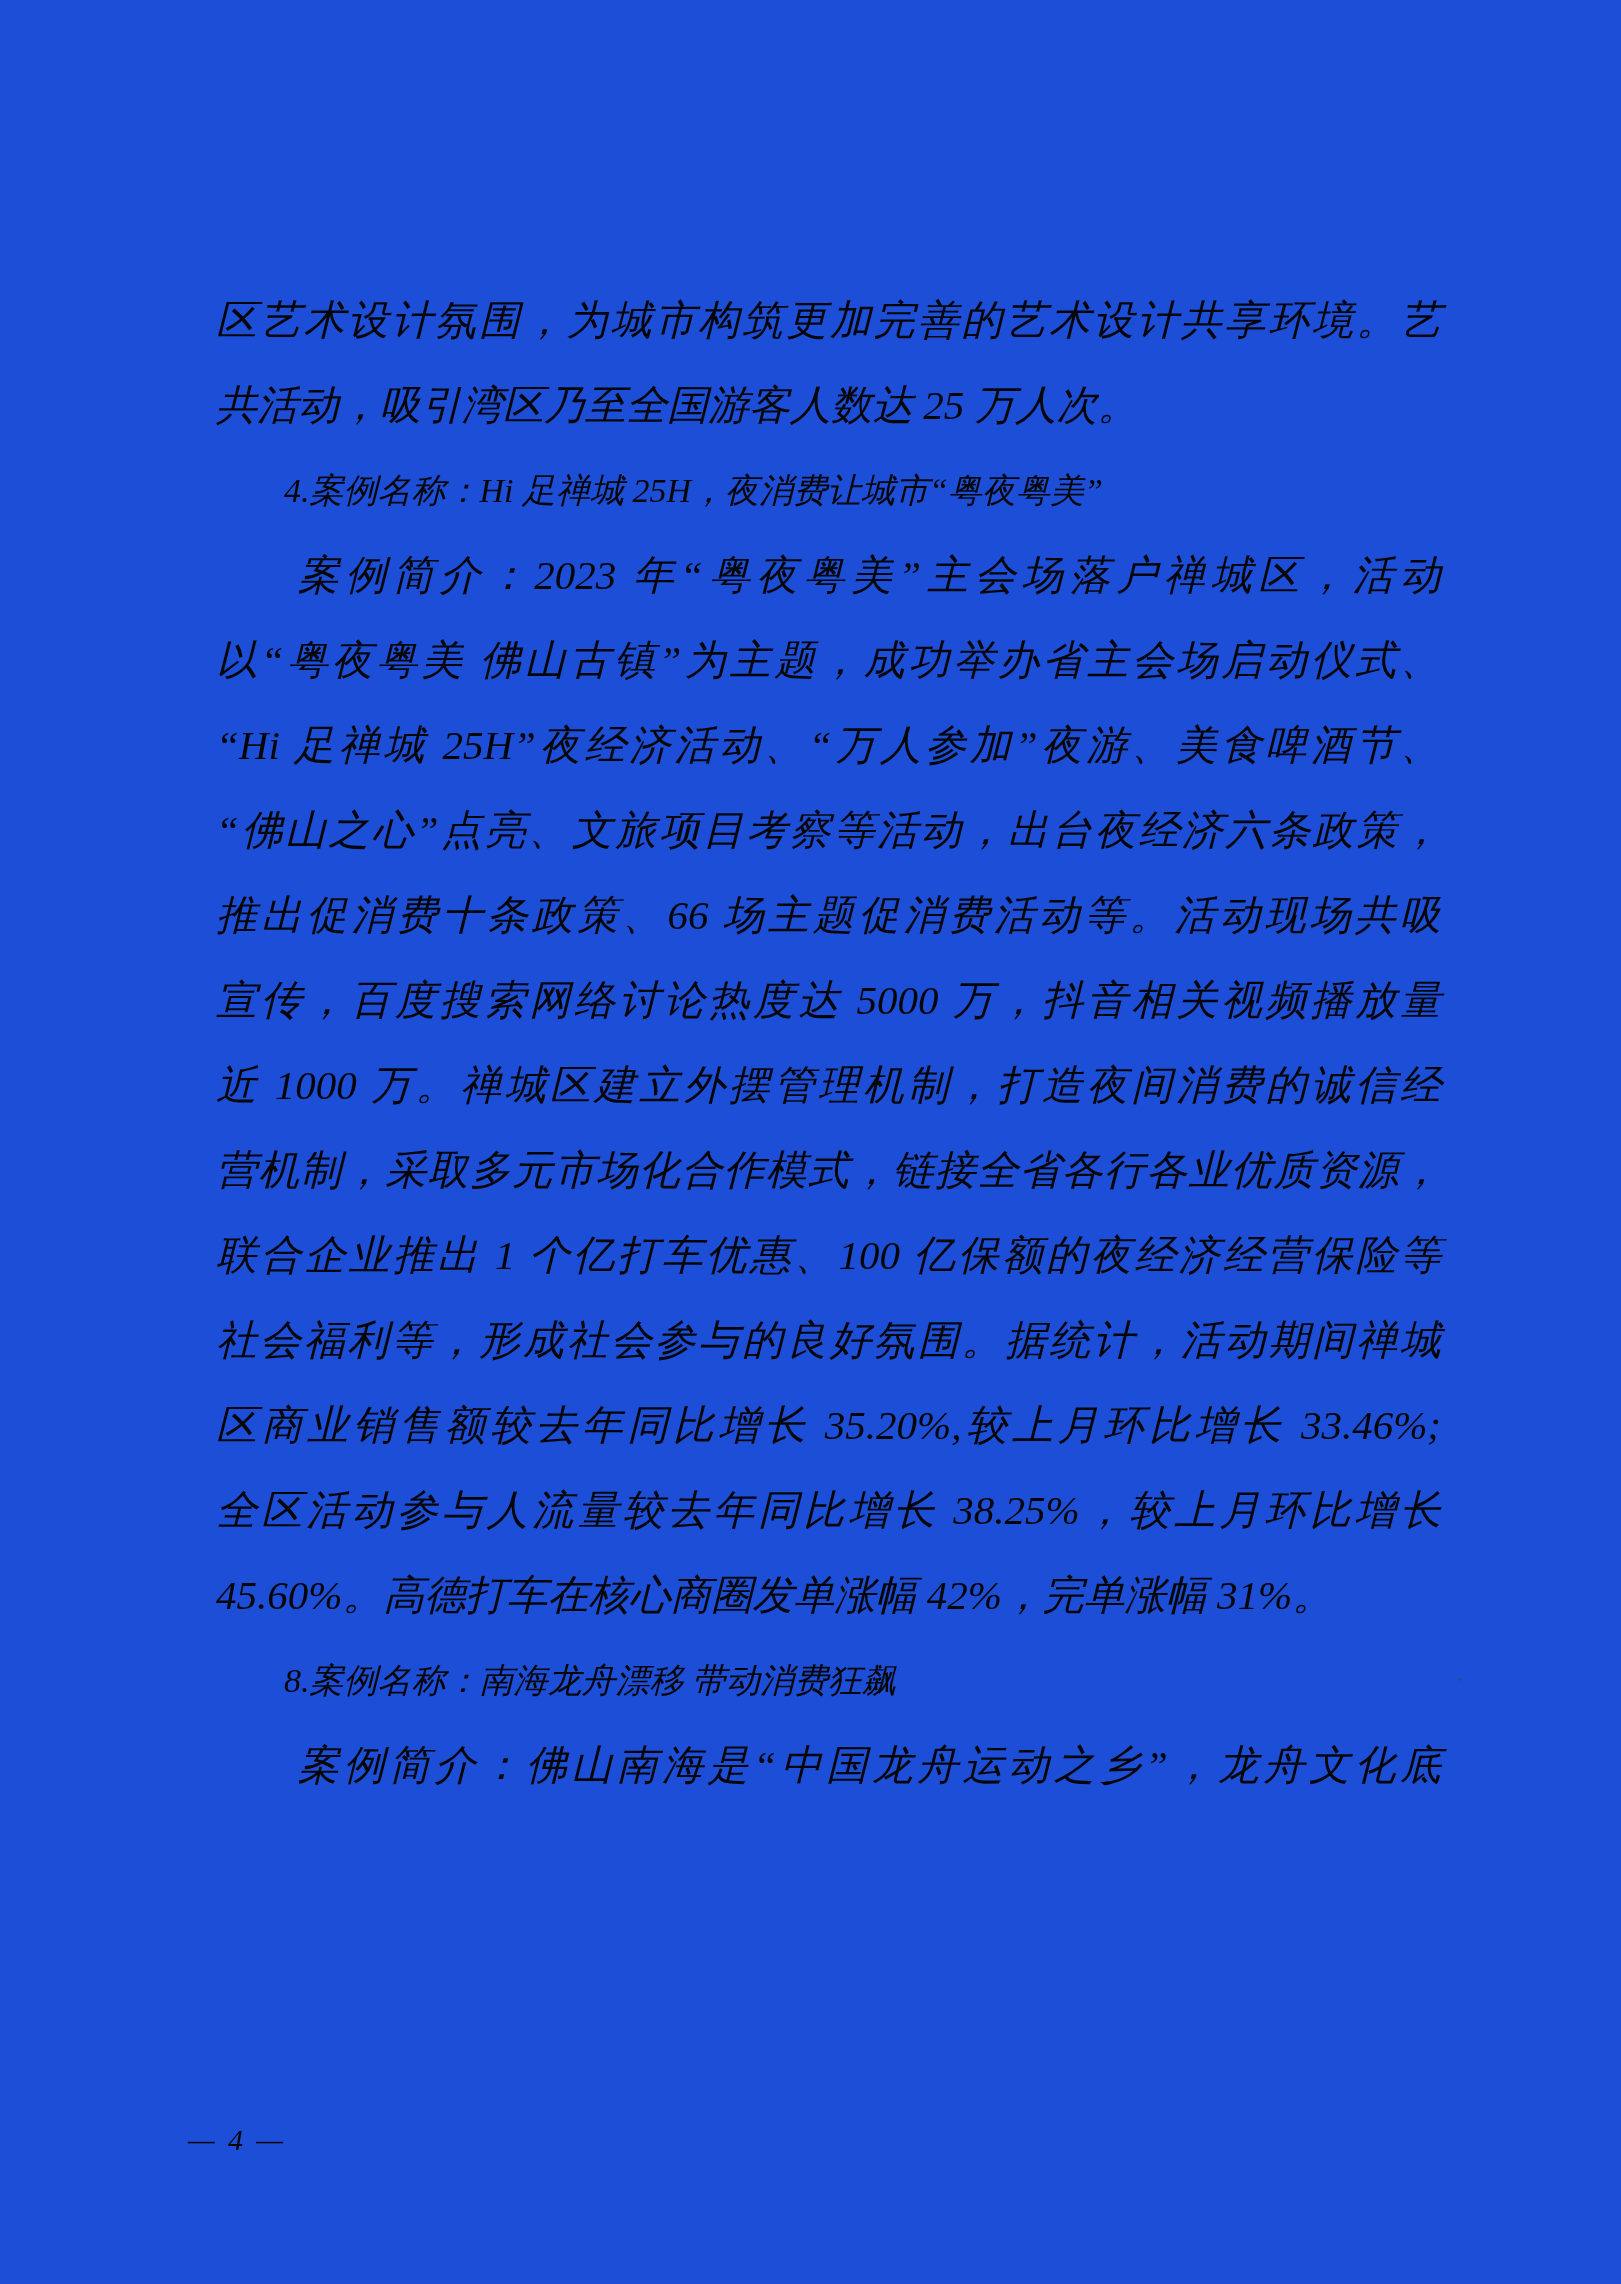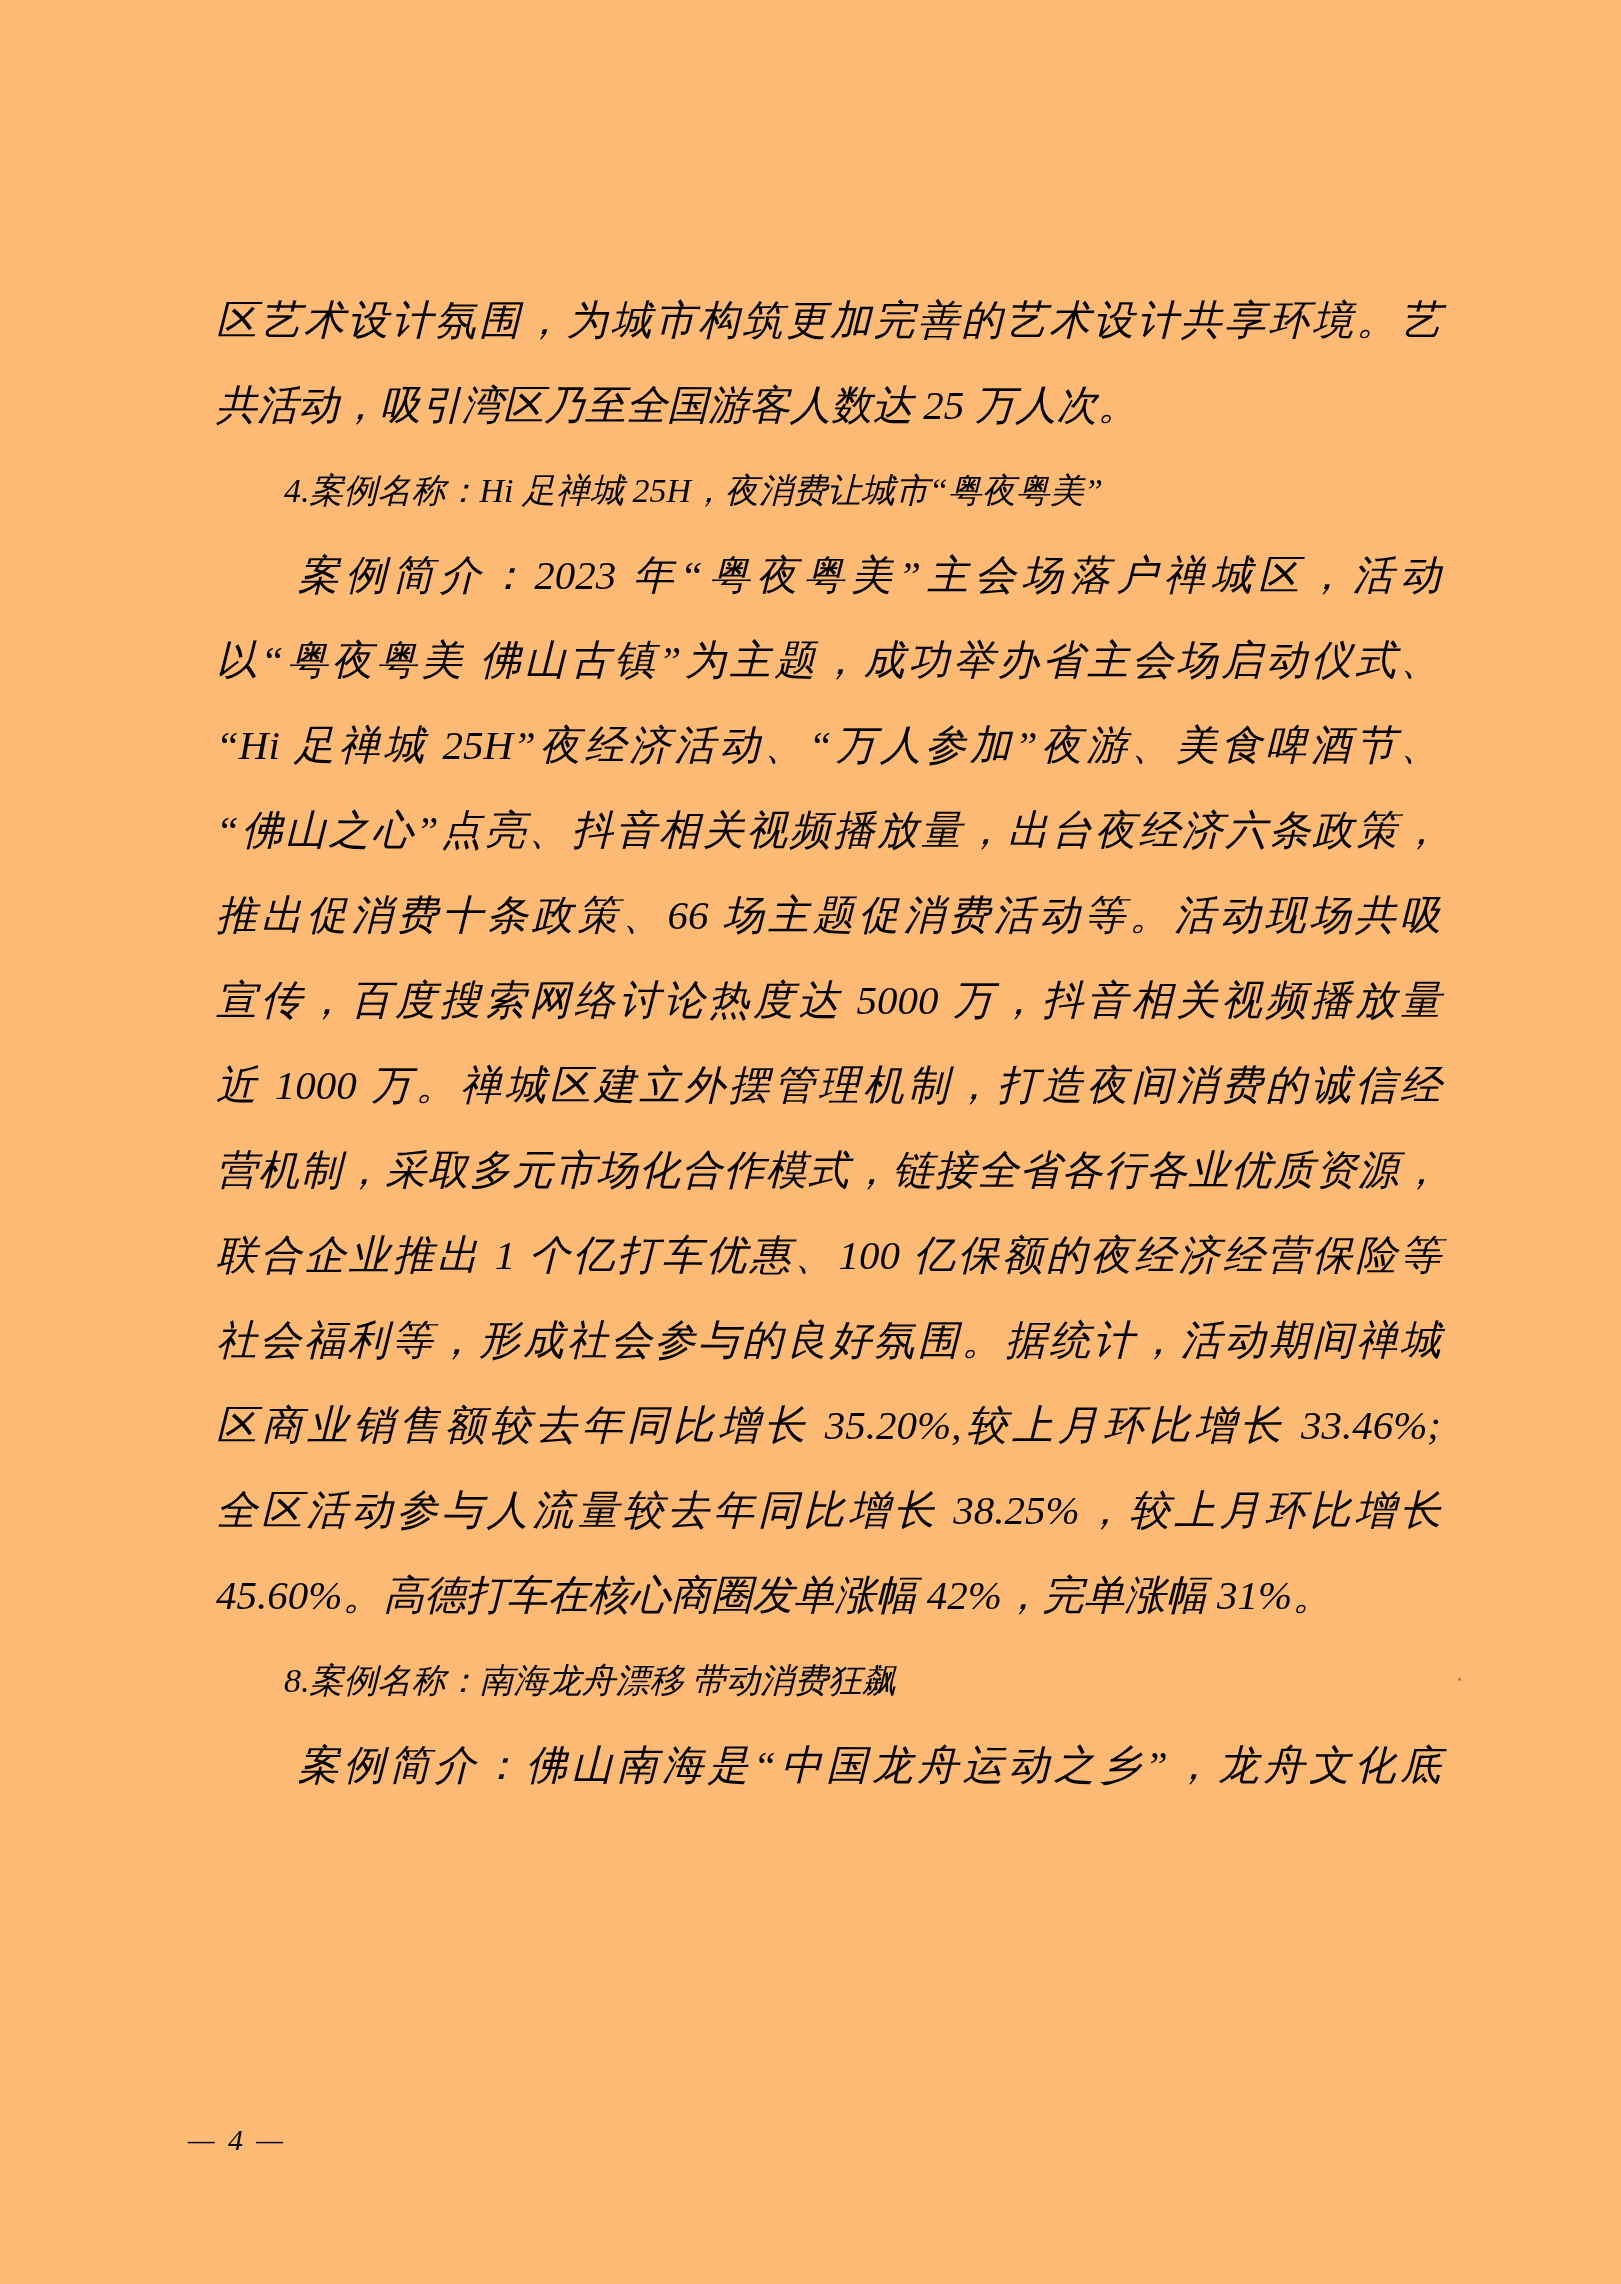--- a/index.html
+++ b/index.html
@@ -1,20 +1,20 @@
 <!DOCTYPE html>
 <html style="font-size:7.8px"><head>
 <meta charset="utf-8">
 <style>
   html,body{margin:0;padding:0;background:#e8e8e8;}
   .page{
     position:relative;
     width:1621px;
     height:2284px;
-    background:#fdba74;
+    background:#1d4ed8;
     overflow:hidden;
     font-family:"Liberation Serif", serif;
     color:#000;
   }
   .doc{
     position:absolute;
     left:216px;
     top:278px;
     width:1225px;
     font-style:italic; 
@@ -56,21 +56,21 @@
 
 <div class="page">
 
   <main class="doc">
     <div class="line j">区艺术设计氛围，为城市构筑更加完善的艺术设计共享环境。艺</div>
     <div class="line">共活动，吸引湾区乃至全国游客人数达 25 万人次。</div>
     <div class="line heading indent">4.案例名称：Hi 足禅城 25H，夜消费让城市“粤夜粤美”</div>
     <div class="line j indent">案例简介：2023 年“粤夜粤美”主会场落户禅城区，活动</div>
     <div class="line j">以“粤夜粤美 佛山古镇”为主题，成功举办省主会场启动仪式、</div>
     <div class="line j">“Hi 足禅城 25H”夜经济活动、“万人参加”夜游、美食啤酒节、</div>
-    <div class="line j">“佛山之心”点亮、抖音相关视频播放量，出台夜经济六条政策，</div>
+    <div class="line j">“佛山之心”点亮、文旅项目考察等活动，出台夜经济六条政策，</div>
     <div class="line j">推出促消费十条政策、66 场主题促消费活动等。活动现场共吸</div>
     <div class="line j">宣传，百度搜索网络讨论热度达 5000 万，抖音相关视频播放量</div>
     <div class="line j">近 1000 万。禅城区建立外摆管理机制，打造夜间消费的诚信经</div>
     <div class="line j">营机制，采取多元市场化合作模式，链接全省各行各业优质资源，</div>
     <div class="line j">联合企业推出 1 个亿打车优惠、100 亿保额的夜经济经营保险等</div>
     <div class="line j">社会福利等，形成社会参与的良好氛围。据统计，活动期间禅城</div>
     <div class="line j">区商业销售额较去年同比增长 35.20%,较上月环比增长 33.46%;</div>
     <div class="line j">全区活动参与人流量较去年同比增长 38.25%，较上月环比增长</div>
     <div class="line">45.60%。高德打车在核心商圈发单涨幅 42%，完单涨幅 31%。</div>
     <div class="line heading indent">8.案例名称：南海龙舟漂移 带动消费狂飙</div>

